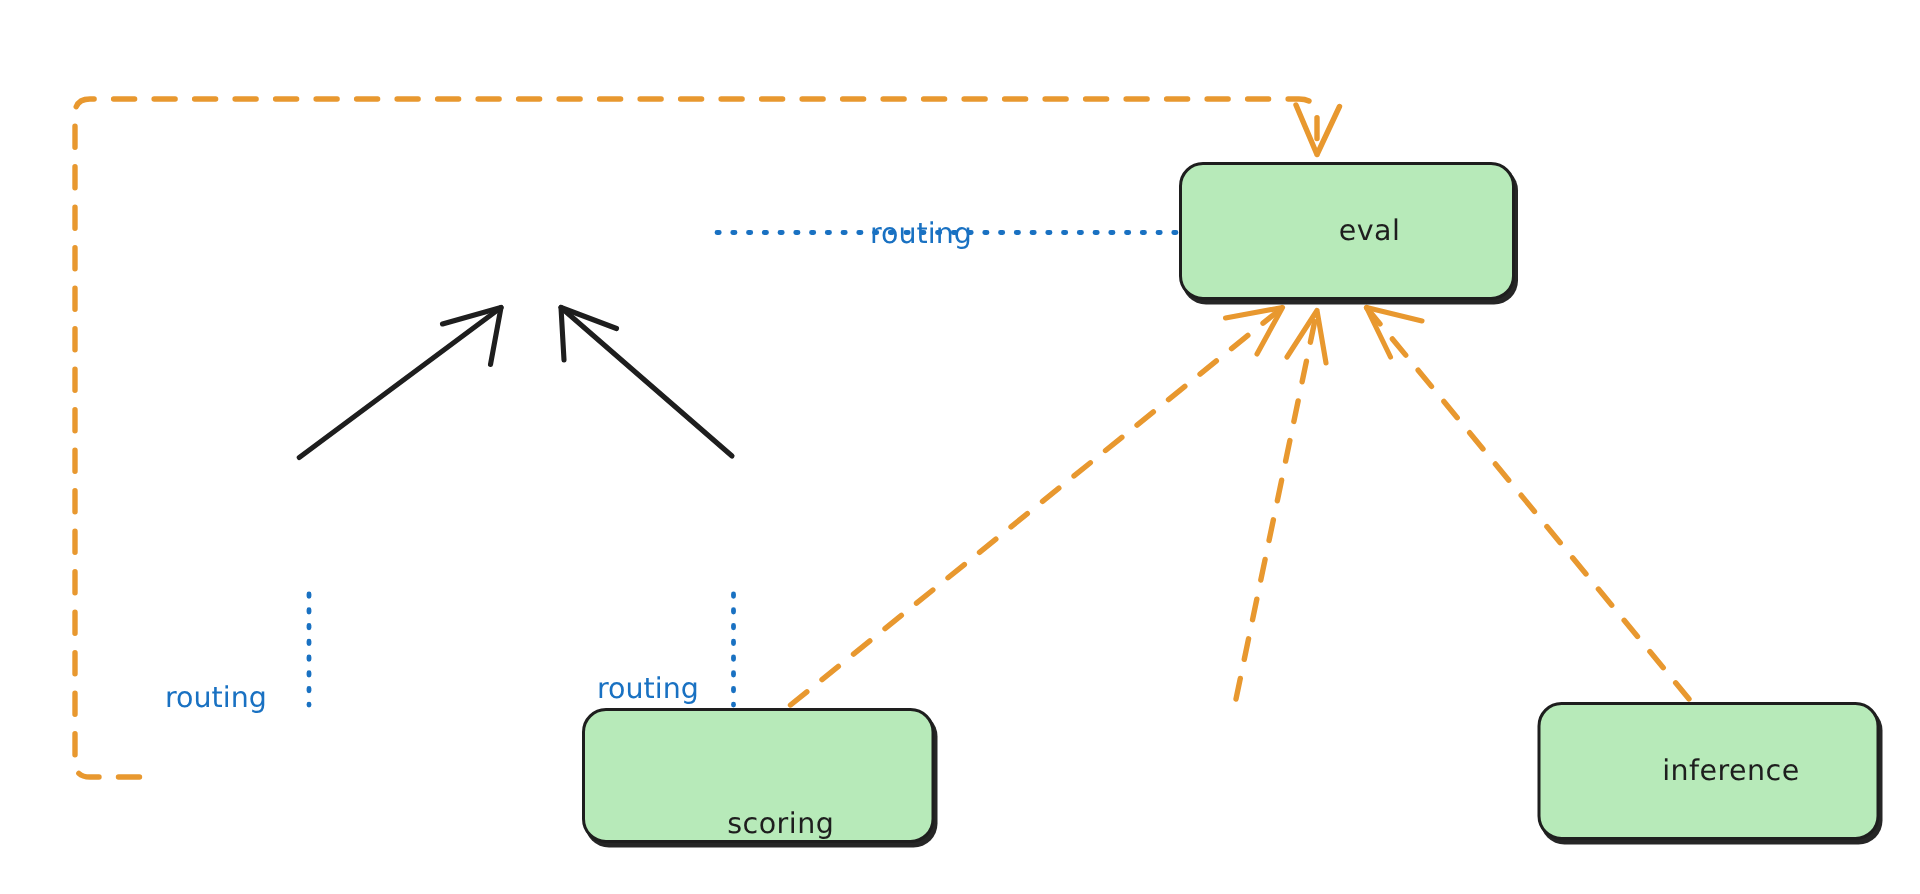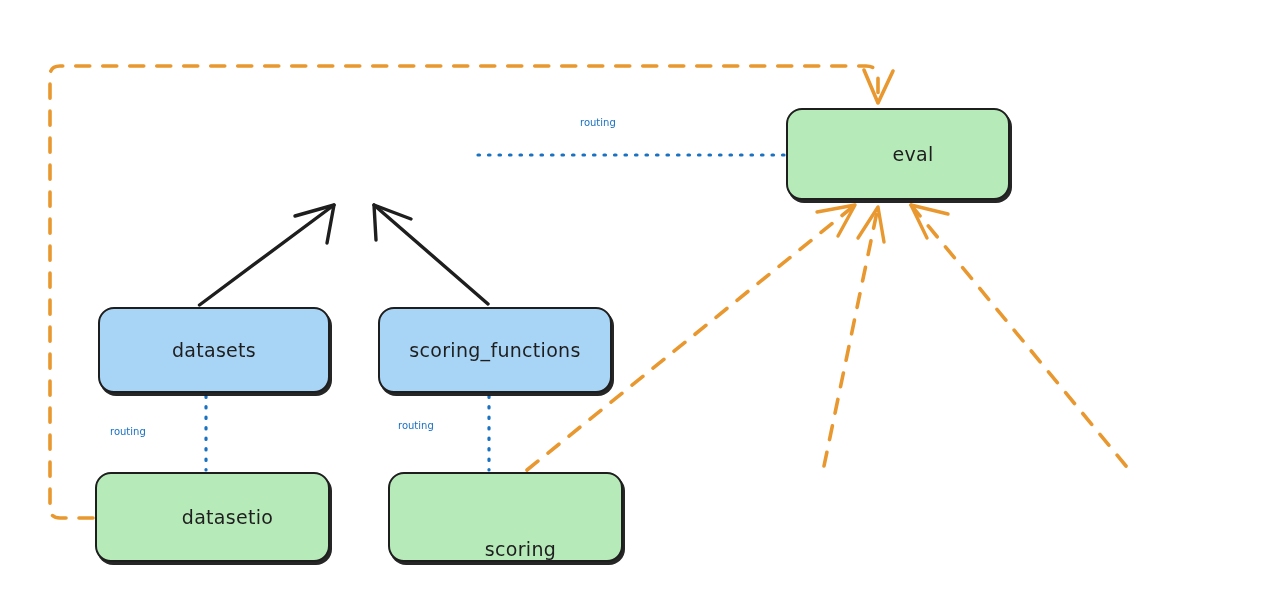--- a/index.html
+++ b/index.html
@@ -42,24 +42,25 @@
     font-family: "DejaVu Sans", sans-serif;
     font-size: 19px;
     color: #1e1e1e;
     letter-spacing: 0.3px;
     white-space: nowrap;
     user-select: none;
   }
   .edge-label {
     position: absolute;
     font-family: "DejaVu Sans", sans-serif;
-    font-size: 10px;
+    font-size: 19px;
     color: #1971c2;
     white-space: nowrap;
     user-select: none;
+    margin-top: 28px;
   }
 </style>
 </head>
 <body>
 
 <div id="canvas">
 
   <svg id="edge-layer" viewBox="0 0 1280 596" xmlns="http://www.w3.org/2000/svg">
 
     <g>
@@ -107,31 +108,25 @@
 
   <div class="edge-label" style="left:580px; top:117px;">routing</div>
   <div class="edge-label" style="left:110px; top:426px;">routing</div>
   <div class="edge-label" style="left:398px; top:420px;">routing</div>
 
 
   <div class="node green" style="left:786px; top:108px; width:224px; height:92px;">
     <span class="node-label">eval</span>
   </div>
 
-  <div class="node blue" style="left:98px; top:307px; width:232px; height:86px;">
-    <span class="node-label">datasets</span>
-  </div>
 
-  <div class="node blue" style="left:378px; top:307px; width:234px; height:86px;">
-    <span class="node-label">scoring_functions</span>
-  </div>
 
-  <div class="node green" style="left:95px; top:472px; width:235px; height:90px;">
-    <span class="node-label">datasetio</span>
-  </div>
 
   <div class="node green" style="left:388px; top:472px; width:235px; height:90px;align-items:flex-end;">
     <span class="node-label">scoring</span>
   </div>
 
 
+  <div class="node green" style="left:1025px; top:468px; width:228px; height:92px;">
+    <span class="node-label">inference</span>
+  </div>
 
 </div>
 
 </body></html>

